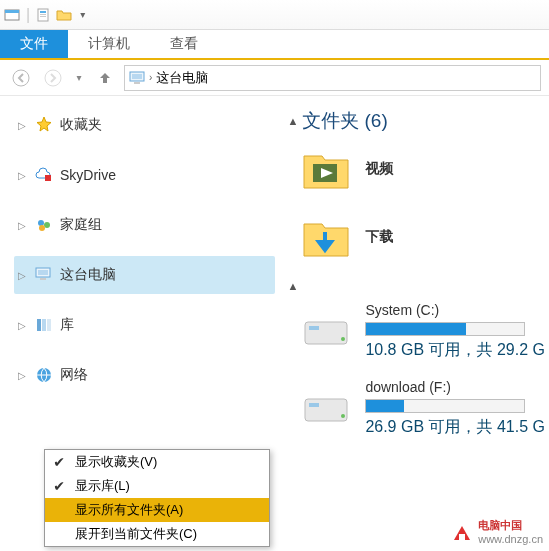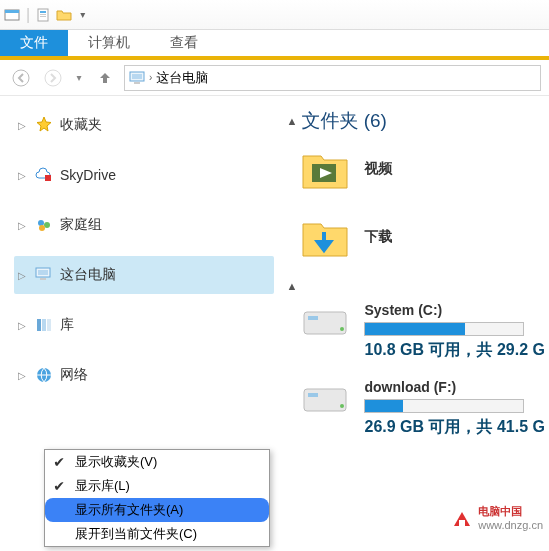--- a/index.html
+++ b/index.html
@@ -2,21 +2,21 @@
 <html><head>
 <meta charset="utf-8">
 <style>
 * { margin: 0; padding: 0; box-sizing: border-box; font-family: "Microsoft YaHei", "Segoe UI", sans-serif; }
 body { width: 549px; height: 551px; background: #fff; overflow: hidden; position: relative; }
 
 .titlebar { height: 30px; background: linear-gradient(#fff, #f8f8f8); border-bottom: 1px solid #ddd; display: flex; align-items: center; padding: 0 4px; gap: 4px; }
 .titlebar .icon { width: 16px; height: 16px; display: inline-flex; align-items: center; justify-content: center; }
 .titlebar .sep { color: #ccc; margin: 0 2px; }
 
-.ribbon-tabs { height: 30px; display: flex; align-items: stretch; background: #fff; border-bottom: 4px solid #eab308; }
+.ribbon-tabs { height: 30px; display: flex; align-items: stretch; background: #fff; border-bottom: 2px solid #eab308; }
 .ribbon-tab { padding: 0 20px; display: flex; align-items: center; font-size: 14px; color: #555; cursor: pointer; }
 .ribbon-tab.active { background: #1e90dc; color: #fff; }
 
 .navbar { height: 36px; display: flex; align-items: center; padding: 4px 8px; gap: 6px; border-bottom: 1px solid #e8e8e8; }
 .nav-btn { width: 26px; height: 26px; border-radius: 3px; display: flex; align-items: center; justify-content: center; cursor: pointer; color: #888; }
 .addr { flex: 1; height: 26px; border: 1px solid #ccc; display: flex; align-items: center; padding: 0 4px; gap: 4px; font-size: 13px; }
 .addr .pc-icon { width: 16px; height: 16px; }
 .addr .chev { color: #666; font-size: 10px; }
 
 .body-area { display: flex; height: calc(100% - 96px); }
@@ -28,34 +28,34 @@
 .tree-item .ticon { width: 20px; height: 20px; display: flex; align-items: center; justify-content: center; }
 
 .main { flex: 1; padding: 12px 4px; font-size: 14px; }
 .group-hdr { display: flex; align-items: center; gap: 4px; margin-bottom: 10px; }
 .group-hdr .tri { color: #555; font-size: 11px; }
 .group-hdr .lbl { color: #1a4a7a; font-size: 19px; }
 .folder-row { display: flex; align-items: center; gap: 14px; margin: 8px 0 18px 14px; }
 .folder-row .big-icon { width: 50px; height: 50px; }
 .folder-row .name { color: #333; font-weight: bold; }
 
-.drive-row { display: flex; align-items: flex-start; gap: 14px; margin: 8px 0 18px 14px; font-weight: bold; }
+.drive-row { display: flex; align-items: center; gap: 14px; margin: 8px 0 18px 14px; }
 .drive-row .big-icon { width: 50px; height: 40px; }
 .drive-info { display: flex; flex-direction: column; gap: 4px; }
 .drive-name { color: #333; font-size: 14px; }
 .drive-bar { width: 160px; height: 14px; border: 1px solid #bfbfbf; position: relative; background: #f4f4f4; }
 .drive-fill { height: 100%; background: #1e90dc; }
 .drive-text { color: #0c4a6e; font-size: 16px; white-space: nowrap; }
 
 .context-menu { position: absolute; left: 44px; bottom: 4px; width: 226px; background: #fff; border: 1px solid #999; box-shadow: 2px 2px 6px rgba(0,0,0,0.25); font-size: 13px; }
 .cm-item { height: 24px; display: flex; align-items: center; padding: 0 8px 0 4px; gap: 6px; cursor: pointer; }
 .cm-item .chk { width: 20px; text-align: center; font-size: 14px; color: #333; }
-.cm-item.hl { background: #3b82f6; border-radius: 8px; }
-
-.watermark { position: absolute; right: 6px; bottom: 20px; font-size: 11px; color: #c33; display: flex; align-items: center; gap: 4px; }
+.cm-item.hl { background: #eab308; }
+
+.watermark { position: absolute; right: 6px; bottom: 6px; font-size: 11px; color: #c33; display: flex; align-items: center; gap: 4px; }
 .watermark .url { color: #888; display: block; }
 
 svg { display: block; }
 </style>
 </head>
 <body>
 
 <div class="titlebar">
   <span class="icon">
     <svg width="16" height="16">

